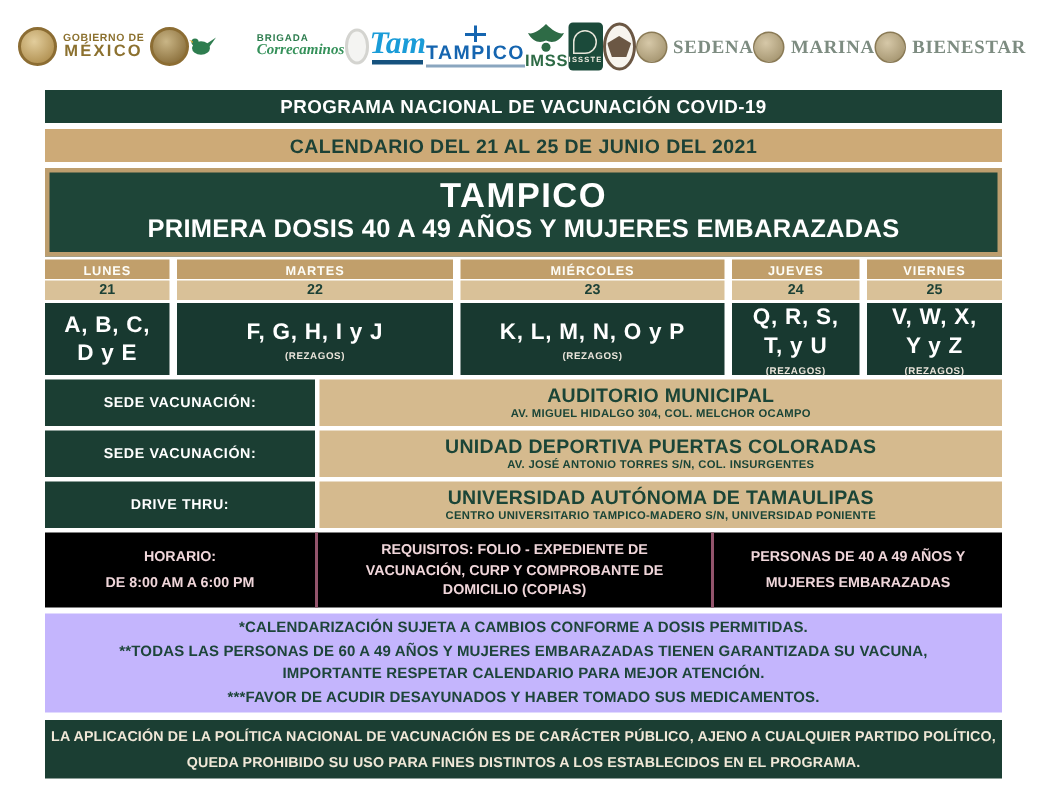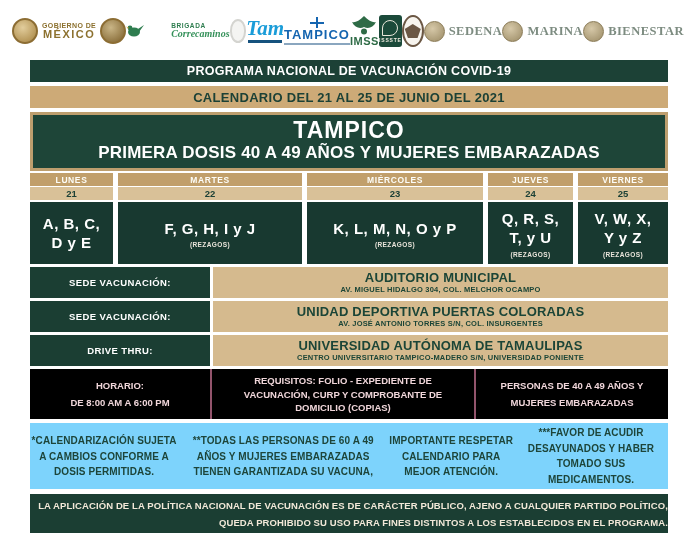--- a/index.html
+++ b/index.html
@@ -68,21 +68,21 @@
   .cal{margin-top:2px;}
   .cal-row{display:flex;gap:5px;}
   .c1{flex:0 0 83px;} .c2{flex:0 0 184px;} .c3{flex:0 0 176px;}
   .c4{flex:0 0 85px;} .c5{flex:1;}
   .day-name{height:13px;background:#c19f6b;color:#fdfdf8;font-size:8.5px;font-weight:bold;
             display:flex;align-items:center;justify-content:center;letter-spacing:.6px;}
   .day-num-row{margin-top:1px;}
   .day-num{height:13px;background:#d9c198;color:#1c4136;font-size:9.5px;font-weight:bold;
             display:flex;align-items:center;justify-content:center;}
   .letters-row{margin-top:2px;}
-  .letters{height:62px;background:#183930;color:#ffffff;display:flex;flex-direction:column;
+  .letters{height:48px;background:#183930;color:#ffffff;display:flex;flex-direction:column;
            align-items:center;justify-content:center;font-weight:bold;text-align:center;}
   .ln{font-size:15px;line-height:1.3;letter-spacing:.5px;}
   .rez{font-size:6.5px;margin-top:3px;letter-spacing:.4px;color:#e9e4da;}
   .ln:empty,.rez:empty{display:none;}
 
   .venues{margin-top:3px;}
   .venue{display:flex;gap:3px;margin-bottom:3px;height:31px;}
   .v-label{flex:0 0 180px;background:#1b3e33;color:#fff;font-size:9.5px;font-weight:bold;
            display:flex;align-items:center;justify-content:center;letter-spacing:.4px;}
   .v-body{flex:1;background:#d5ba8e;display:flex;flex-direction:column;align-items:center;
@@ -91,26 +91,26 @@
   .v-addr{font-size:7.5px;font-weight:bold;letter-spacing:.2px;}
 
   .info-row{margin-top:2px;height:50px;background:#000000;display:flex;}
   .i-cell{display:flex;flex-direction:column;align-items:center;justify-content:center;
           color:#f0d6da;font-weight:bold;text-align:center;}
   .i-1{flex:0 0 180px;font-size:9.5px;line-height:1.8;}
   .i-2{flex:0 0 266px;font-size:9.5px;line-height:1.45;padding:0 14px;box-sizing:border-box;
        border-left:2px solid #93546c;border-right:2px solid #93546c;}
   .i-3{flex:1;font-size:9.5px;line-height:1.8;padding:16px 10px;}
 
-  .notes{margin-top:4px;height:66px;background:#7dd3fc;color:#1d453a;font-weight:bold;
-         font-size:10px;display:flex;flex-direction:row;align-items:center;
+  .notes{margin-top:4px;height:66px;background:#c4b5fd;color:#1d453a;font-weight:bold;
+         font-size:10px;display:flex;flex-direction:column;align-items:center;
          justify-content:center;text-align:center;line-height:1.55;letter-spacing:.1px;}
 
   .footer{margin-top:5px;height:39px;background:#1b3e33;color:#f1e8d8;font-weight:bold;
-          font-size:9.5px;display:flex;flex-direction:column;align-items:flex-end;
+          font-size:9.5px;display:flex;flex-direction:column;align-items:center;
           justify-content:center;text-align:center;line-height:1.8;letter-spacing:.1px;}
 </style>
 </head>
 <body>
 
 <div class="page">
 
   <div class="logos">
     <div class="lg">
       <span class="seal"></span>

